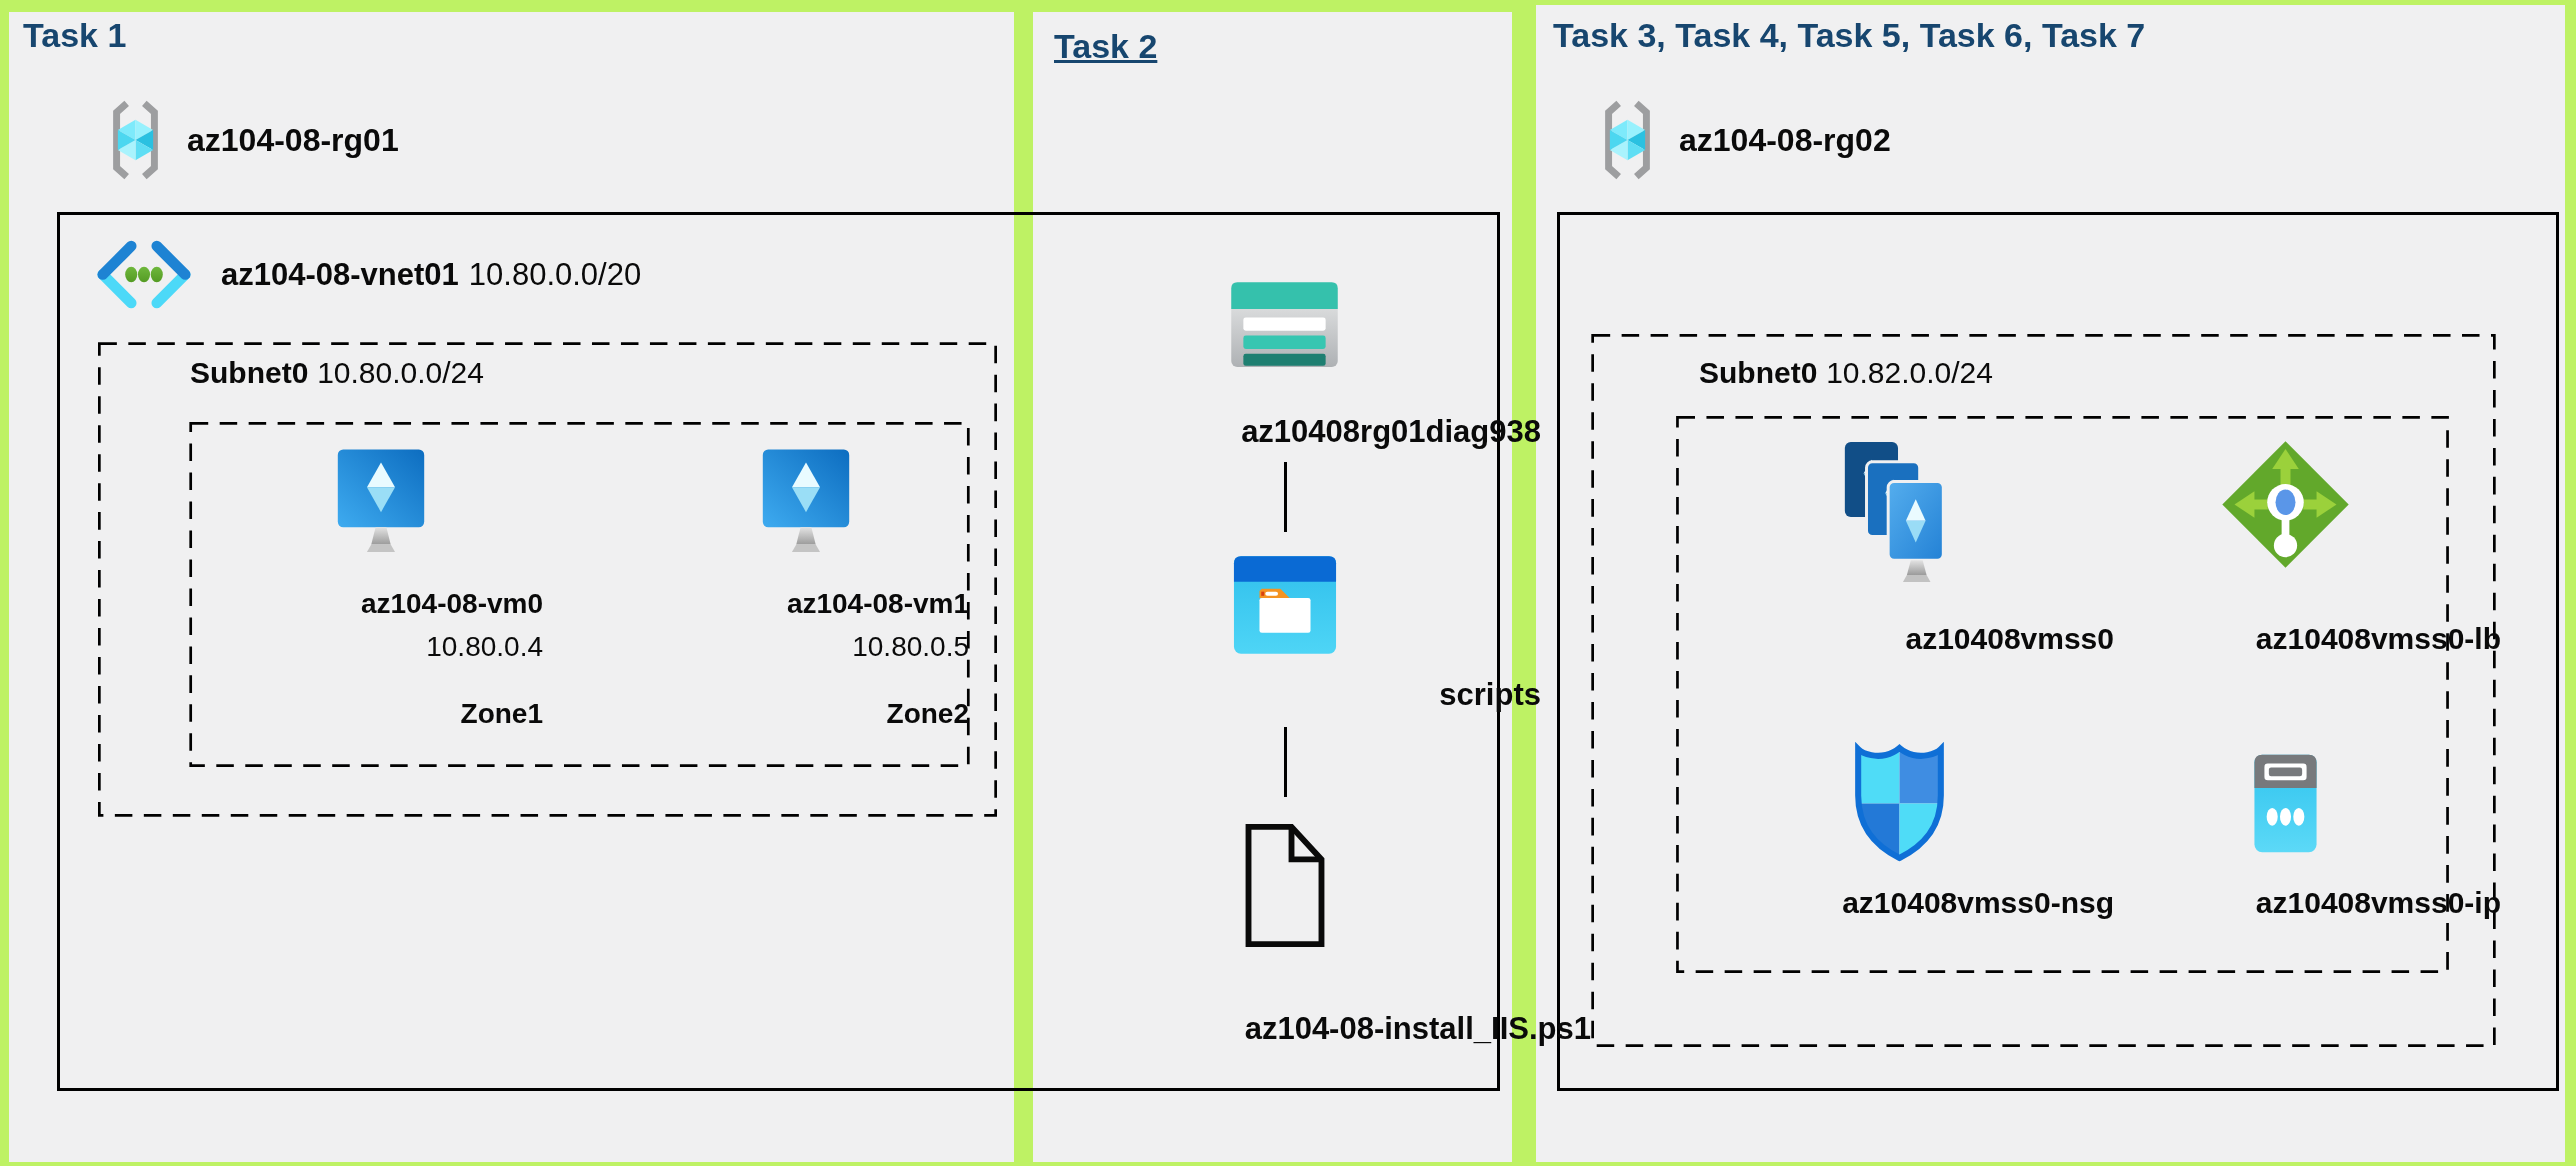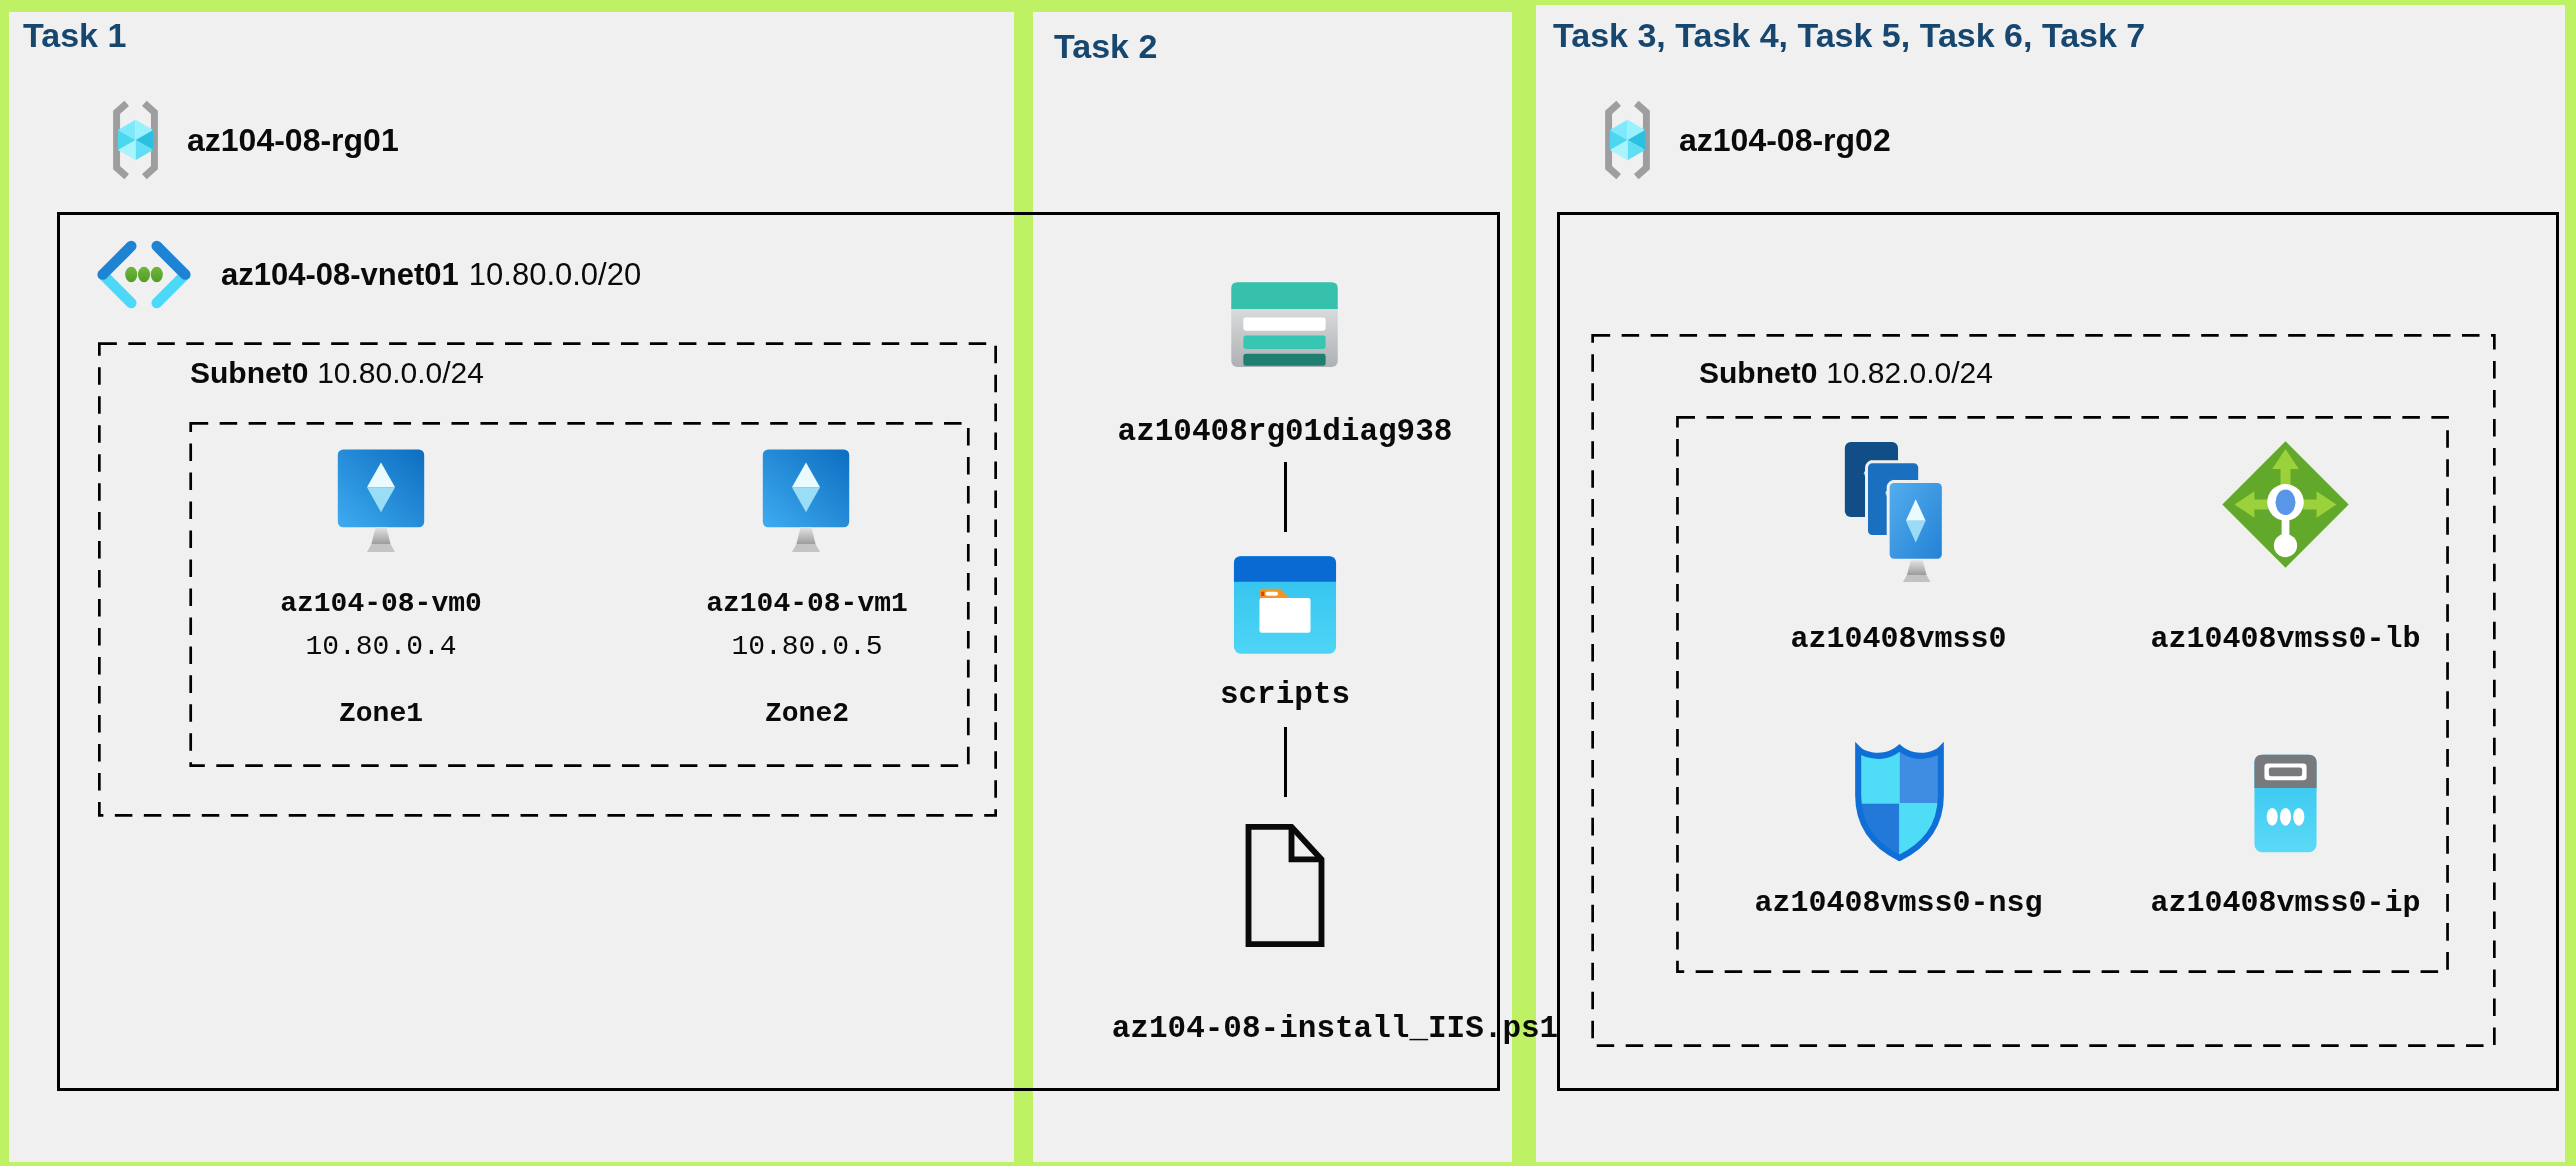--- a/index.html
+++ b/index.html
@@ -10,21 +10,21 @@
   .task-title{position:absolute;font-size:34px;font-weight:700;color:#17466f;white-space:nowrap;}
   .row{position:absolute;display:flex;align-items:center;}
   .rg-row{gap:20px;}
   .rg-label{font-size:32px;font-weight:700;white-space:nowrap;}
   .vnet-row{gap:27px;}
   .vnet-label{display:flex;gap:10px;align-items:baseline;font-size:31px;white-space:nowrap;}
   .vnet-label .nm{font-weight:700;}
   .solid-box{position:absolute;border:3.4px solid #000;background:transparent;}
   .subnet-label{position:absolute;display:flex;gap:8.8px;font-size:30px;white-space:nowrap;}
   .subnet-label .nm{font-weight:700;}
-  .clabel{position:absolute;text-align:center;white-space:nowrap;font-family:Liberation Mono, monospace;}
+  .clabel{position:absolute;text-align:right;white-space:nowrap;}
   .vm-name{font-size:28px;font-weight:700;}
   .vm-ip{font-size:28px;}
   .vm-zone{font-size:28px;font-weight:700;}
   .t2-label{font-size:31px;font-weight:700;}
   .t3-label{font-size:30px;font-weight:700;}
   .connector{position:absolute;width:2.7px;background:#000;}
   svg{display:block;}
 </style>
 </head>
 <body>
@@ -62,21 +62,21 @@
           <stop offset="1" stop-color="#549b24"></stop>
       </linearGradient>
     </defs>
   </svg>
 
   <div class="panel" style="left:9.4px;top:12px;width:1005px;height:1150px;"></div>
   <div class="panel" style="left:1033px;top:12px;width:479px;height:1150px;"></div>
   <div class="panel" style="left:1536px;top:5.4px;width:1029px;height:1157px;"></div>
 
   <div class="task-title" style="left:23px;top:16px;">Task 1</div>
-  <div class="task-title" style="left:1054px;top:27px;">Task 2</div>
+  <div class="task-title" style="left:1054px;top:27px;text-decoration:underline;">Task 2</div>
   <div class="task-title" style="left:1553px;top:16px;">Task 3, Task 4, Task 5, Task 6, Task 7</div>
 
   <div class="row rg-row" style="left:104px;top:98px;height:84px;">
     <svg width="63" height="84" viewBox="0 0 100 132">
       <path d="M36,8 L20,22 L20,110 L36,124" fill="none" stroke="#9d9ea0" stroke-width="11"></path>
       <path d="M64,8 L80,22 L80,110 L64,124" fill="none" stroke="#9d9ea0" stroke-width="11"></path>
       <polygon points="50,34 22,50 50,66" fill="#7deafb"></polygon>
       <polygon points="50,34 78,50 50,66" fill="#98f1fd"></polygon>
       <polygon points="78,50 78,82 50,66" fill="#2ac1e1"></polygon>
       <polygon points="78,82 50,98 50,66" fill="#5fdef4"></polygon>

